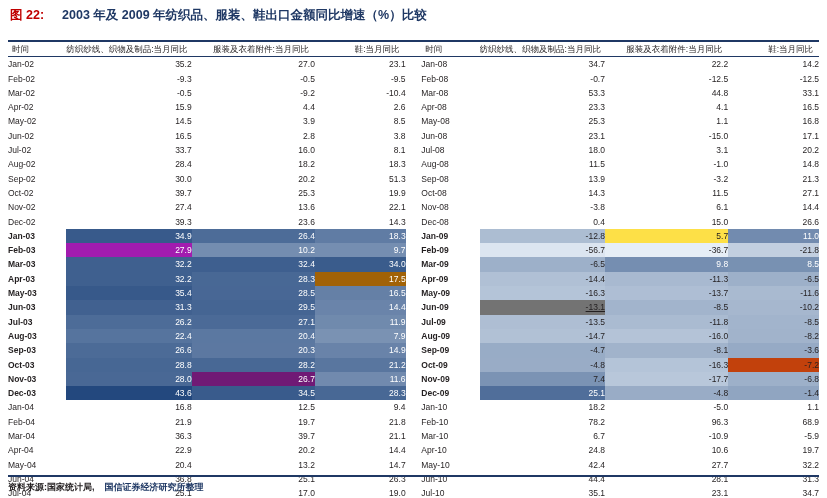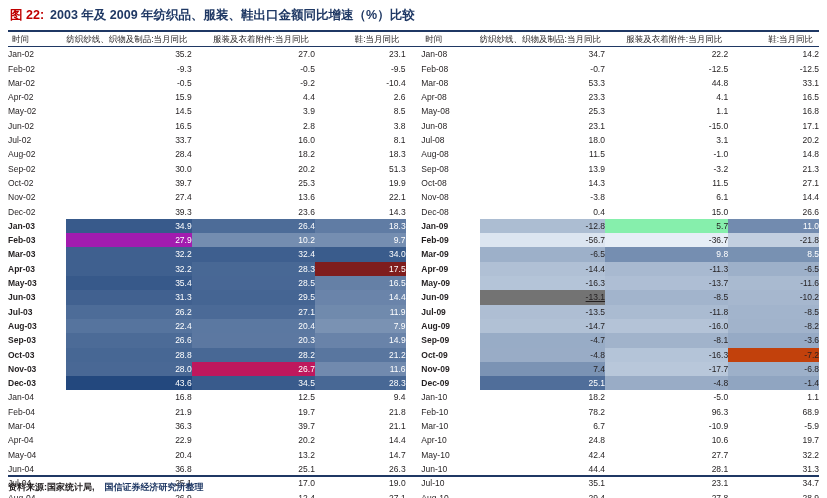--- a/index.html
+++ b/index.html
@@ -18,22 +18,23 @@
     position: relative;
     width: 827px;
     height: 498px;
     box-sizing: border-box;
     padding: 0 8px;
   }
   
   .title-bar {
     display: flex;
     align-items: flex-start;
-    padding: 7px 2px 6px 2px;
+    padding: 7px 2px 16px 2px;
     border-bottom: 2px solid #1f3864;
+    gap: 12px;
   }
   .title-label {
     font-size: 12.5px;
     font-weight: bold;
     color: #c00000;
     white-space: nowrap;
     margin-right: 6px;
   }
   .title-text {
     font-size: 12.5px;
@@ -281,21 +282,21 @@
           <td class="num">26.6</td>
         </tr>
         <tr class="hl">
           <td class="time">Jan-03</td>
           <td class="num" style="background: rgb(56, 90, 139); color: rgb(255, 255, 255);">34.9</td>
           <td class="num" style="background: rgb(77, 108, 152); color: rgb(255, 255, 255);">26.4</td>
           <td class="num" style="background: rgb(96, 124, 164); color: rgb(255, 255, 255);">18.3</td>
           <td></td>
           <td class="time">Jan-09</td>
           <td class="num" style="background: rgb(172, 189, 210); color: rgb(35, 31, 32);">-12.8</td>
-          <td class="num" style="background: #86efac; color: rgb(35, 31, 32); margin-left: 10px;">5.7</td>
+          <td class="num" style="background: #fde047; color: rgb(35, 31, 32); margin-left: 10px;">5.7</td>
           <td class="num" style="background: rgb(114, 139, 175); color: rgb(255, 255, 255);">11.0</td>
         </tr>
         <tr class="hl">
           <td class="time">Feb-03</td>
           <td class="num" style="background: #a21caf; color: rgb(255, 255, 255);">27.9</td>
           <td class="num" style="background: rgb(116, 141, 176); color: rgb(255, 255, 255);">10.2</td>
           <td class="num" style="background: rgb(117, 142, 177); color: rgb(255, 255, 255);">9.7</td>
           <td></td>
           <td class="time">Feb-09</td>
           <td class="num" style="background: rgb(220, 229, 240); color: rgb(35, 31, 32);">-56.7</td>
@@ -310,21 +311,21 @@
           <td></td>
           <td class="time">Mar-09</td>
           <td class="num" style="background: rgb(157, 176, 201); color: rgb(35, 31, 32);">-6.5</td>
           <td class="num" style="background: rgb(117, 142, 177); color: rgb(255, 255, 255);">9.8</td>
           <td class="num" style="background: rgb(120, 145, 178); color: rgb(255, 255, 255);">8.5</td>
         </tr>
         <tr class="hl">
           <td class="time">Apr-03</td>
           <td class="num" style="background: rgb(63, 96, 143); color: rgb(255, 255, 255);">32.2</td>
           <td class="num" style="background: rgb(72, 104, 149); color: rgb(255, 255, 255);">28.3</td>
-          <td class="num" style="background: #7f1d1d; color: rgb(255, 255, 255);">17.5</td>
+          <td class="num" style="background: #a16207; color: rgb(255, 255, 255);">17.5</td>
           <td></td>
           <td class="time">Apr-09</td>
           <td class="num" style="background: rgb(176, 192, 213); color: rgb(35, 31, 32);">-14.4</td>
           <td class="num" style="background: rgb(168, 185, 208); color: rgb(35, 31, 32);">-11.3</td>
           <td class="num" style="background: rgb(157, 176, 201); color: rgb(35, 31, 32);">-6.5</td>
         </tr>
         <tr class="hl">
           <td class="time">May-03</td>
           <td class="num" style="background: rgb(55, 89, 138); color: rgb(255, 255, 255);">35.4</td>
           <td class="num" style="background: rgb(72, 103, 149); color: rgb(255, 255, 255);">28.5</td>
@@ -386,21 +387,21 @@
           <td class="num" style="background: rgb(89, 118, 159); color: rgb(255, 255, 255);">21.2</td>
           <td></td>
           <td class="time">Oct-09</td>
           <td class="num" style="background: rgb(153, 172, 198); color: rgb(35, 31, 32);">-4.8</td>
           <td class="num" style="background: rgb(180, 196, 216); color: rgb(35, 31, 32);">-16.3</td>
           <td class="num" style="background: #c2410c; color: rgb(35, 31, 32);">-7.2</td>
         </tr>
         <tr class="hl">
           <td class="time">Nov-03</td>
           <td class="num" style="background: rgb(73, 104, 149); color: rgb(255, 255, 255);">28.0</td>
-          <td class="num" style="background: #be185d; color: rgb(255, 255, 255);">26.7</td>
+          <td class="num" style="background: #701a75; color: rgb(255, 255, 255);">26.7</td>
           <td class="num" style="background: rgb(113, 138, 174); color: rgb(255, 255, 255);">11.6</td>
           <td></td>
           <td class="time">Nov-09</td>
           <td class="num" style="background: rgb(123, 147, 180); color: rgb(35, 31, 32);">7.4</td>
           <td class="num" style="background: rgb(184, 199, 218); color: rgb(35, 31, 32);">-17.7</td>
           <td class="num" style="background: rgb(157, 176, 201); color: rgb(35, 31, 32);">-6.8</td>
         </tr>
         <tr class="hl">
           <td class="time">Dec-03</td>
           <td class="num" style="background: rgb(35, 72, 126); color: rgb(255, 255, 255);">43.6</td>

